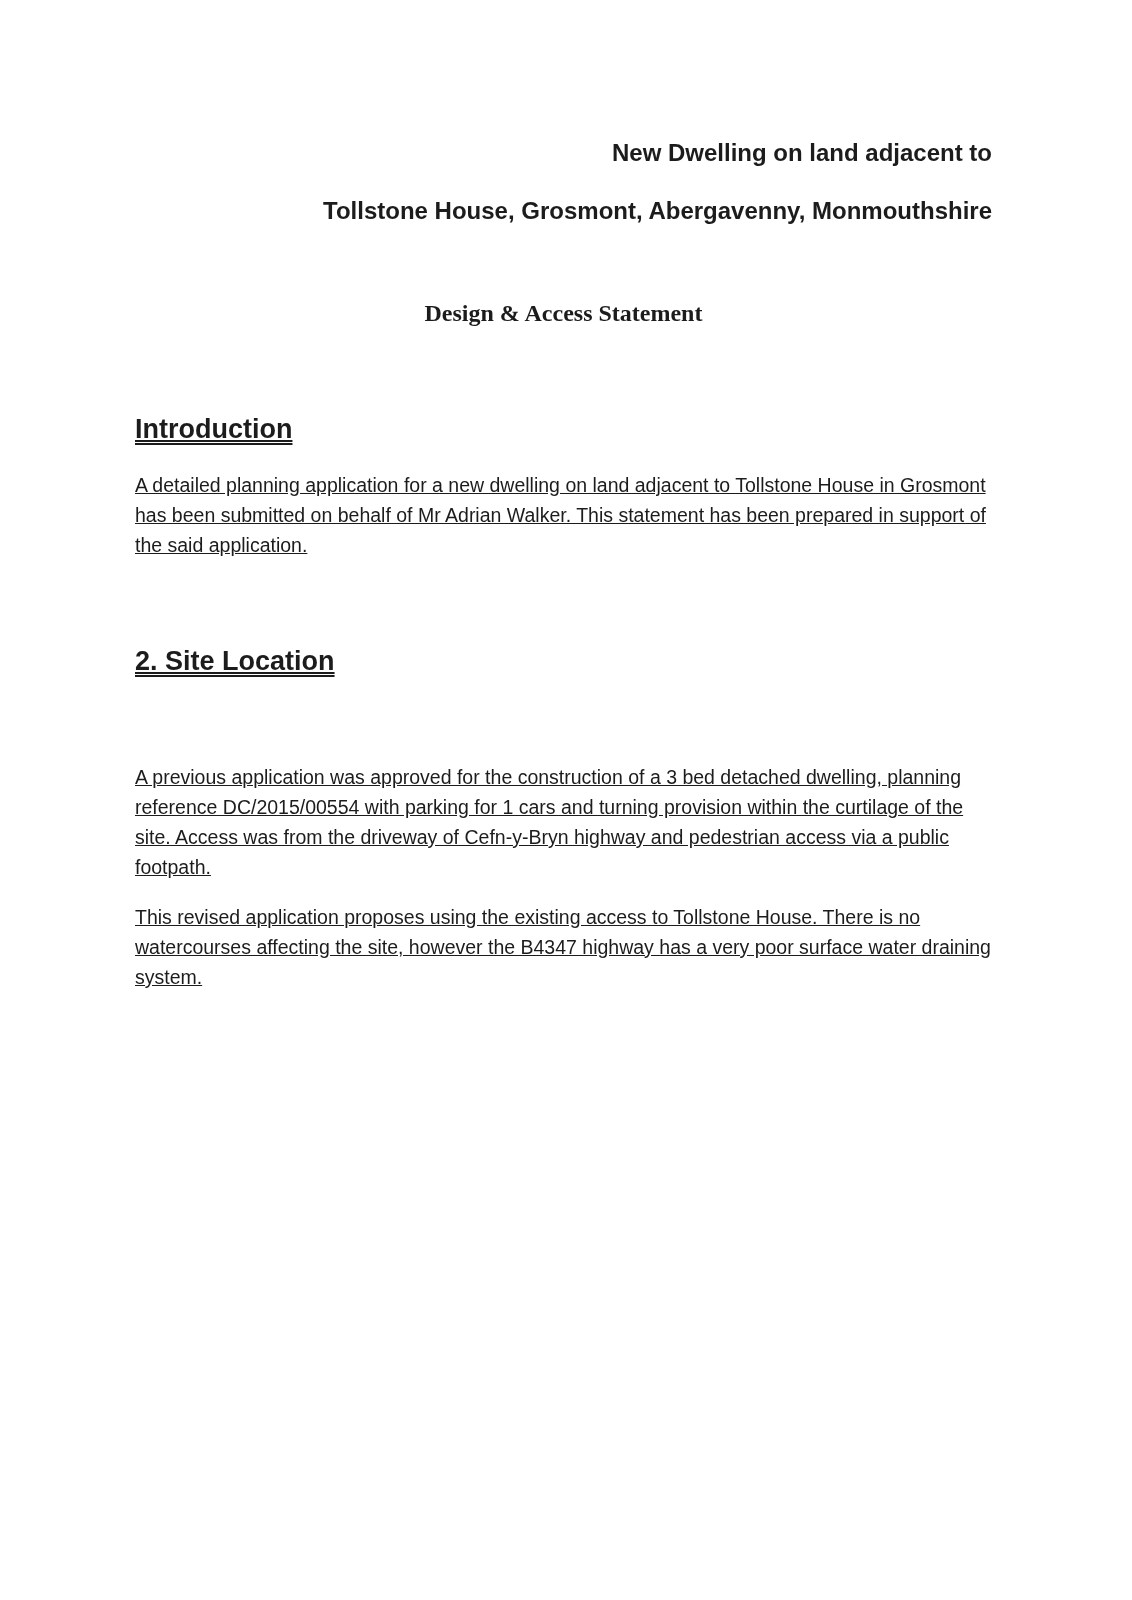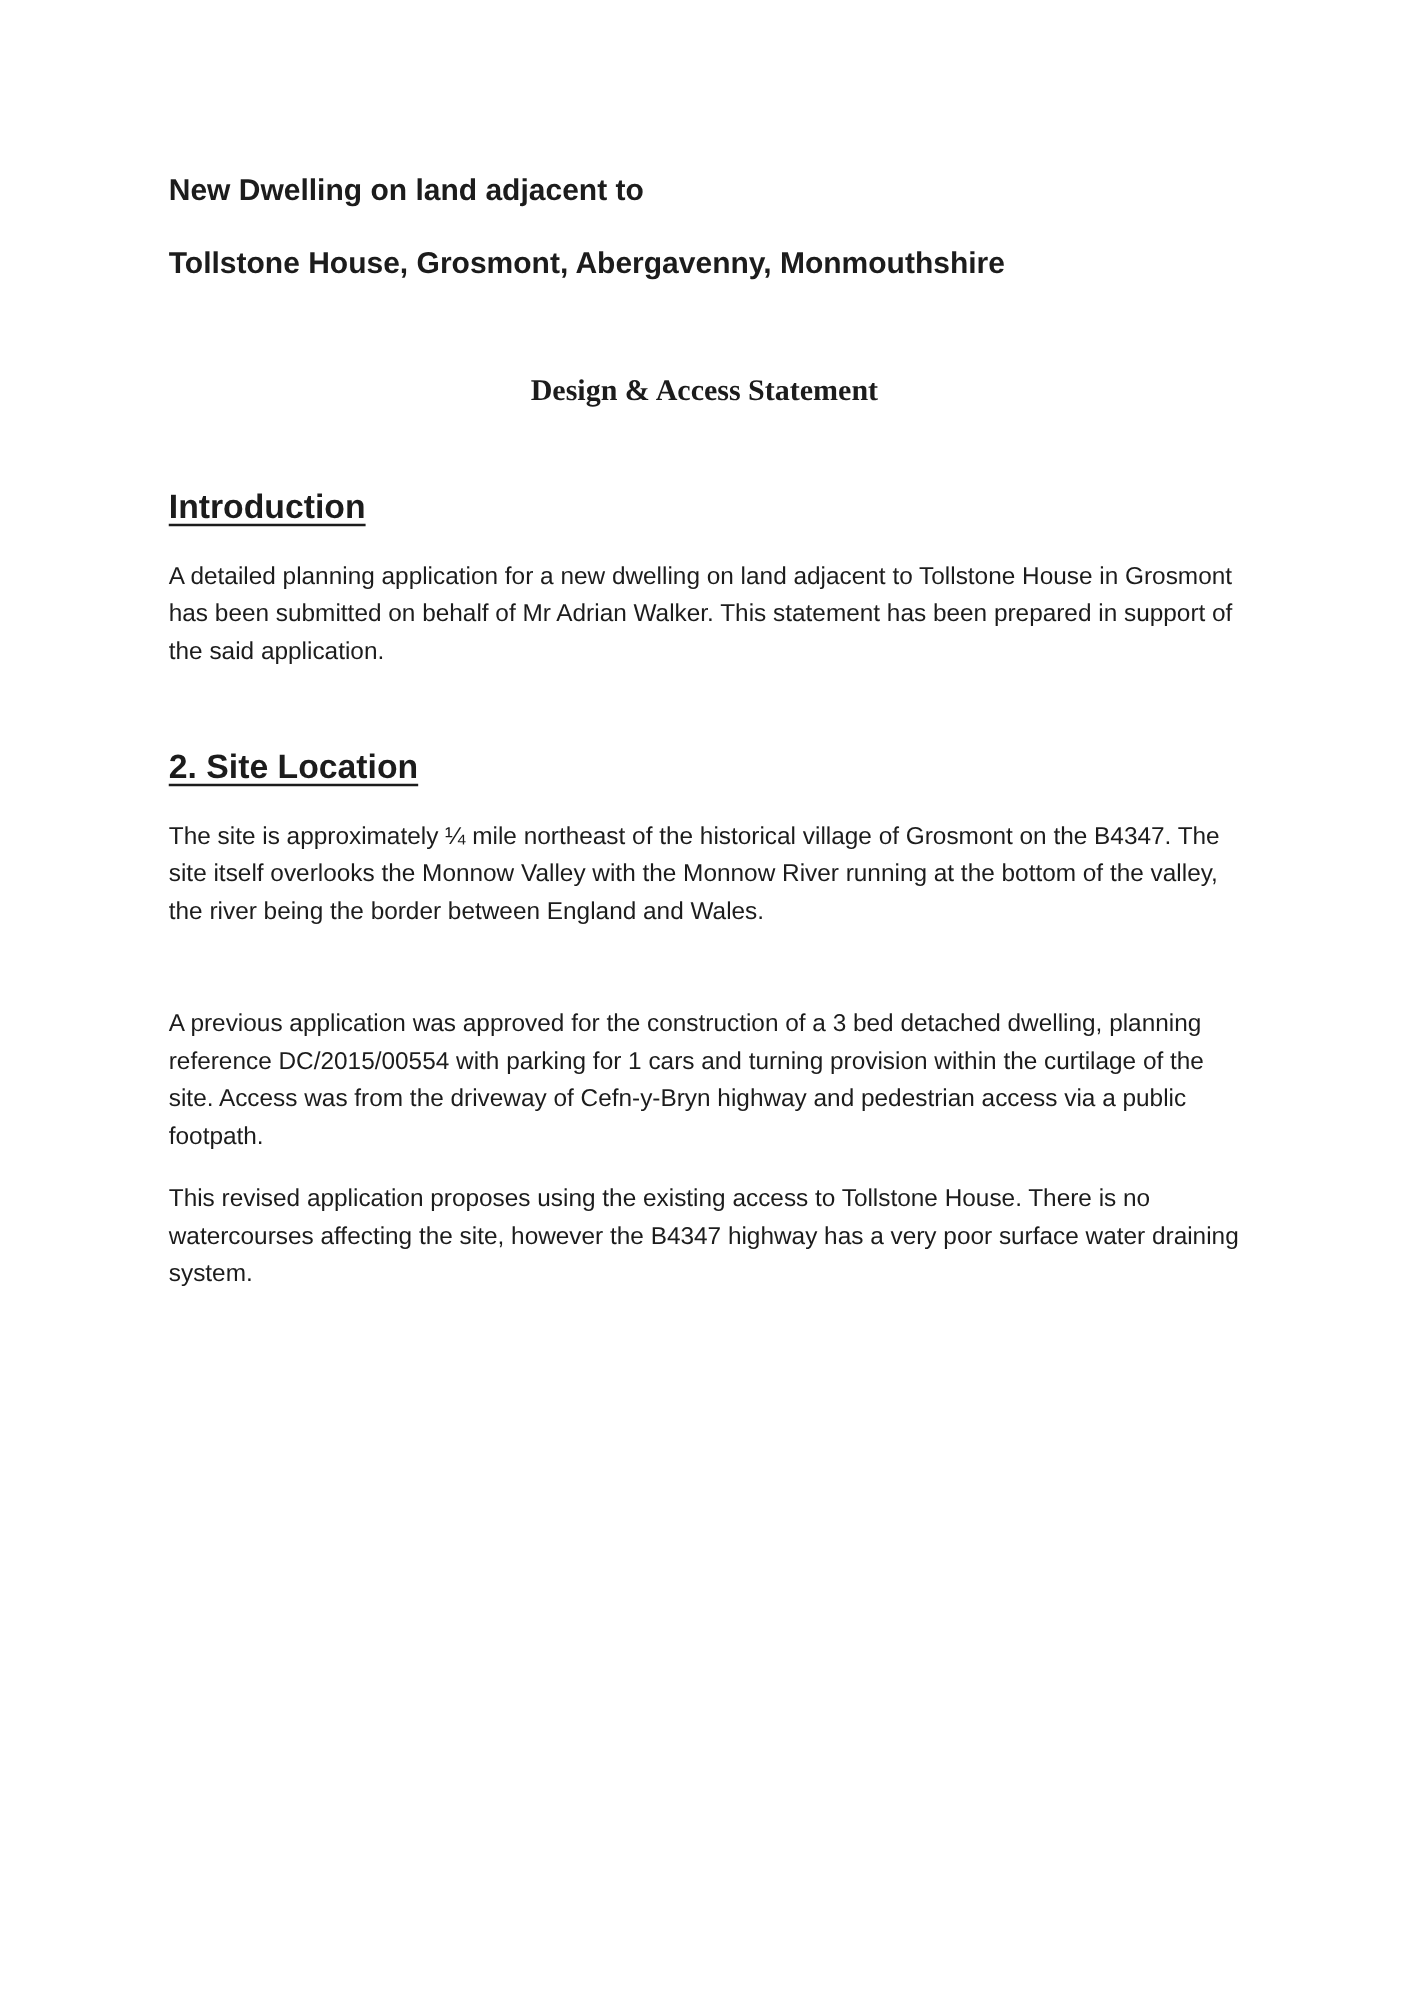--- a/index.html
+++ b/index.html
@@ -12,36 +12,37 @@
     width: 1132px;
     height: 1600px;
     box-sizing: border-box;
     background: #ffffff;
     padding: 138px 140px 0 135px;
     font-family: "Liberation Sans", sans-serif;
     color: #1c1c1c;
     overflow: hidden;
   }
   .doc-title {
-    text-align: left;
+    text-align: right;
     font-size: 24px;
     line-height: 30px;
     font-weight: 700;
     margin: 0 0 28px 0;
   }
   .doc-subtitle {
     text-align: center;
     font-size: 24px;
     line-height: 30px;
     font-weight: 700;
     margin: 72px 0 0 0;
     font-family: Liberation Serif, serif;
   }
   section {
-    margin-top: 60px;
+    margin-top: 84px;
+    text-decoration: underline;
   }
   .section-heading {
     font-size: 27px;
     line-height: 34px;
     font-weight: 700;
     text-decoration: underline;
     text-decoration-thickness: 2px;
     text-underline-offset: 5px;
     margin: 0 0 24px 0;
   }
@@ -59,20 +60,19 @@
   <h1 class="doc-title">New Dwelling on land adjacent to</h1>
   <h1 class="doc-title">Tollstone House, Grosmont, Abergavenny, Monmouthshire</h1>
   <h2 class="doc-subtitle">Design &amp; Access Statement</h2>
   <div id="sections">
       <section>
         <h3 class="section-heading">Introduction</h3>
         <p class="body-paragraph">A detailed planning application for a new dwelling on land adjacent to Tollstone House in Grosmont has been submitted on behalf of Mr Adrian Walker. This statement has been prepared in support of the said application.</p>
       </section>
       <section>
         <h3 class="section-heading">2. Site Location</h3>
-        <p class="body-paragraph">The site is approximately ¼ mile northeast of the historical village of Grosmont on the B4347. The site itself overlooks the Monnow Valley with the Monnow River running at the bottom of the valley, the river being the border between England and Wales.</p>
       </section>
       <section>
         <p class="body-paragraph">A previous application was approved for the construction of a 3 bed detached dwelling, planning reference DC/2015/00554 with parking for 1 cars and turning provision within the curtilage of the site. Access was from the driveway of Cefn-y-Bryn highway and pedestrian access via a public footpath.</p>
         <p class="body-paragraph">This revised application proposes using the existing access to Tollstone House. There is no watercourses affecting the site, however the B4347 highway has a very poor surface water draining system.</p>
       </section>
     </div>
 </div>
 
 </body></html>

